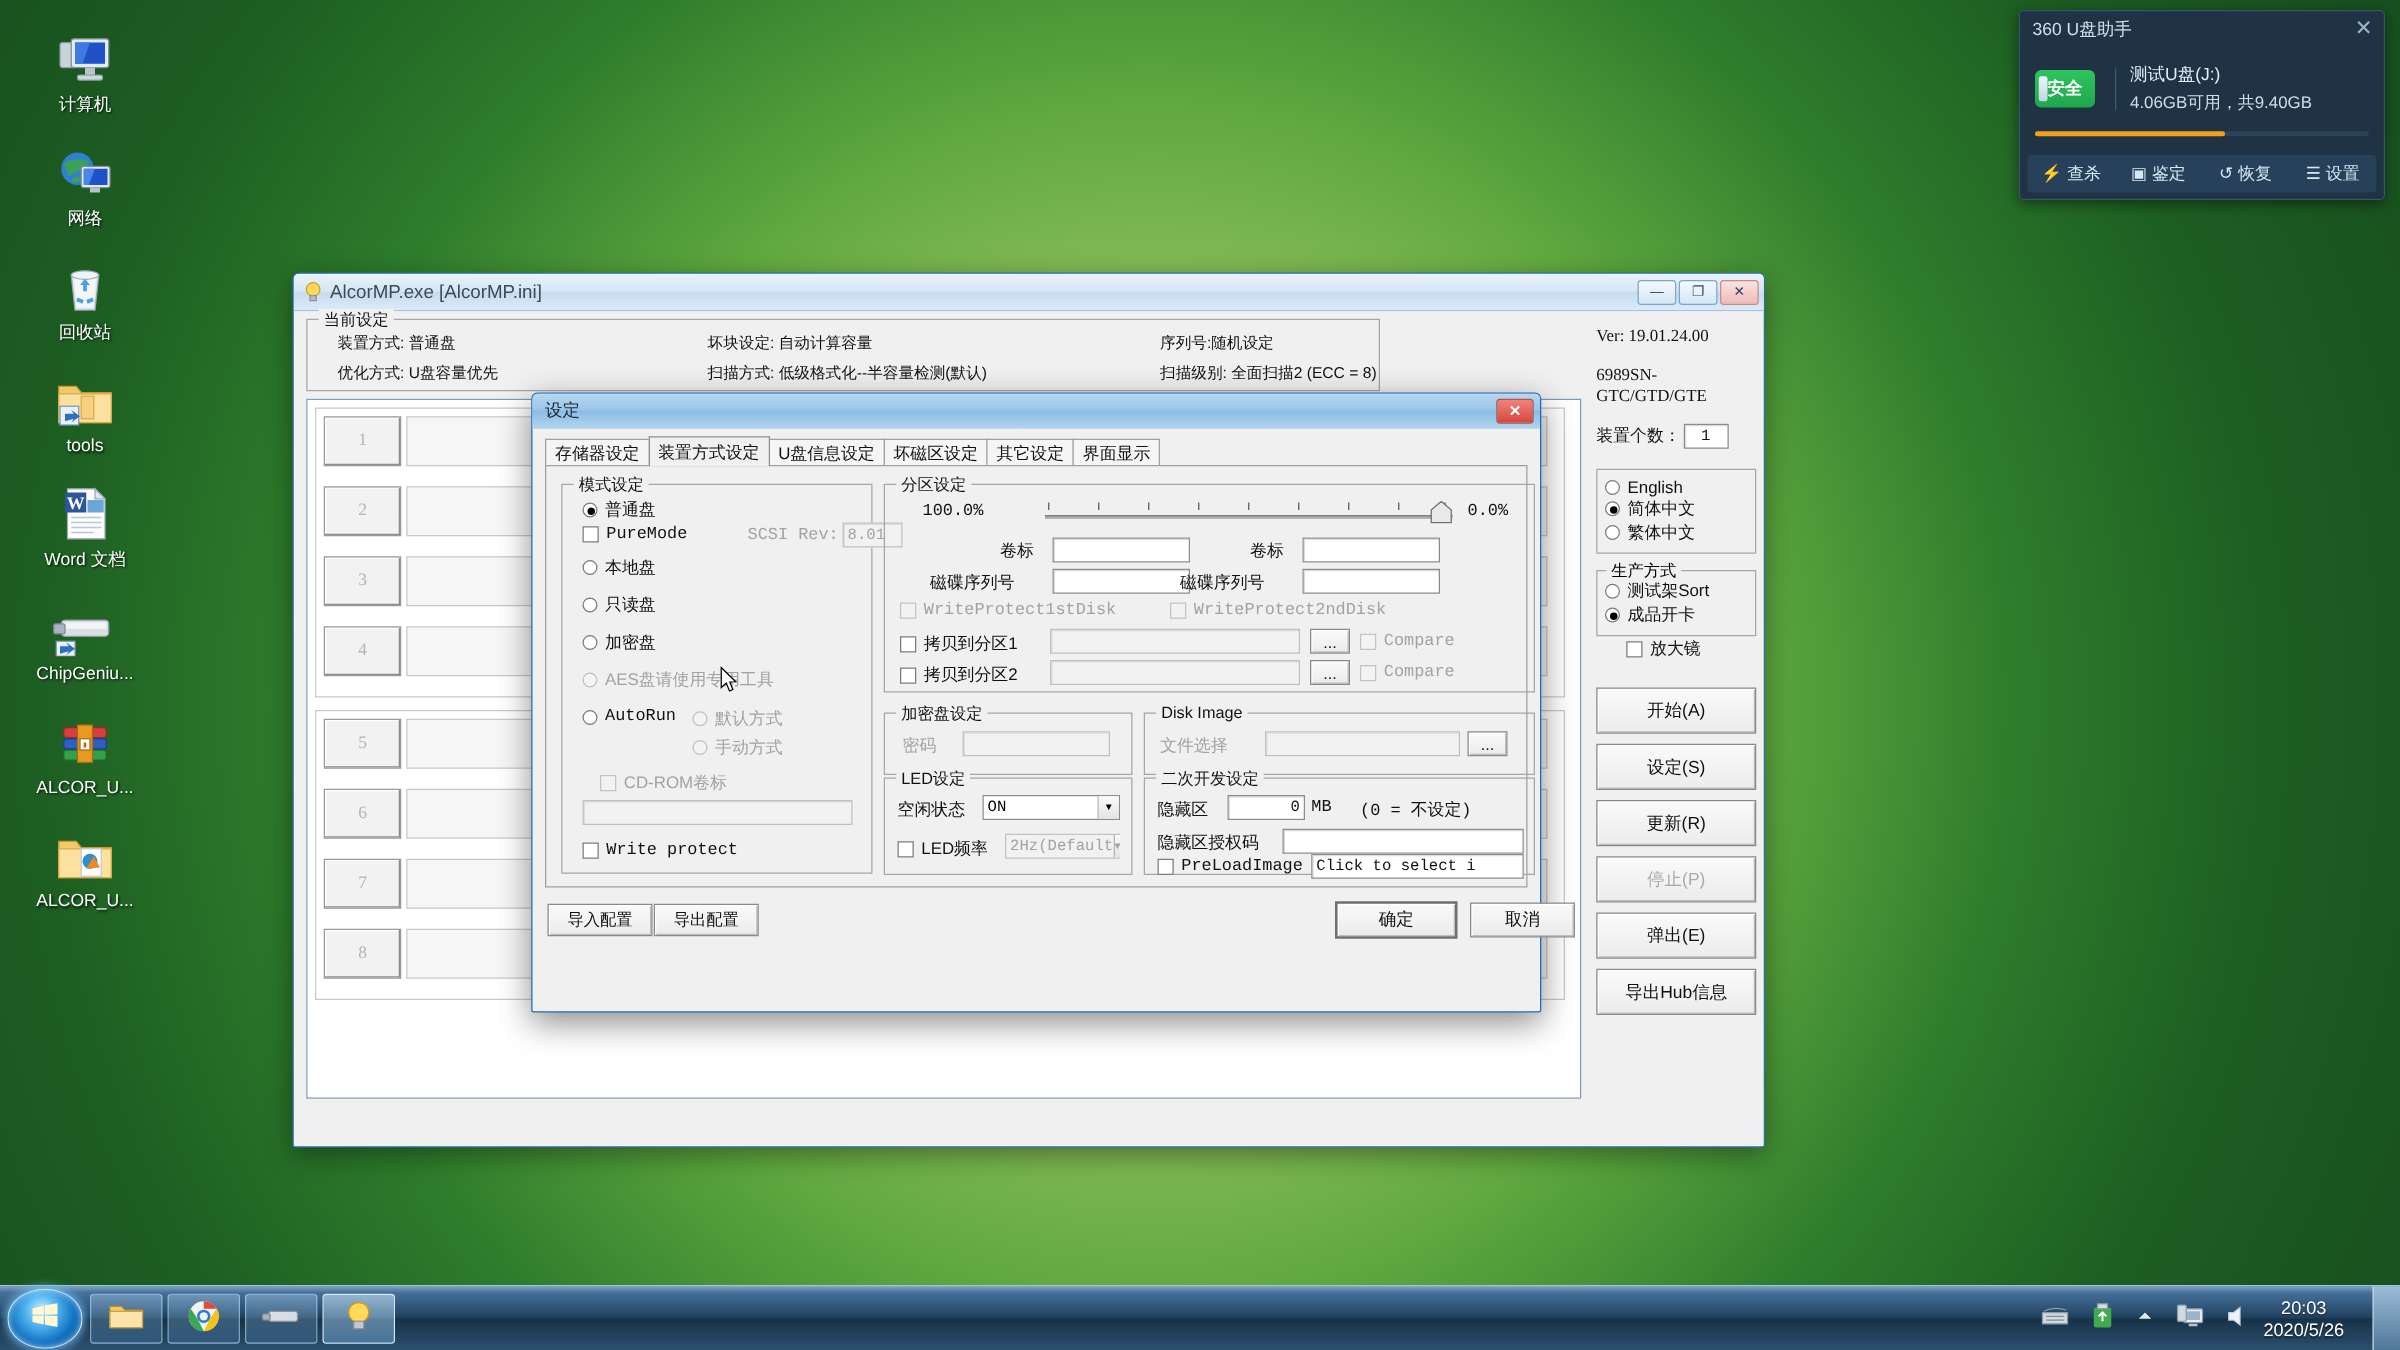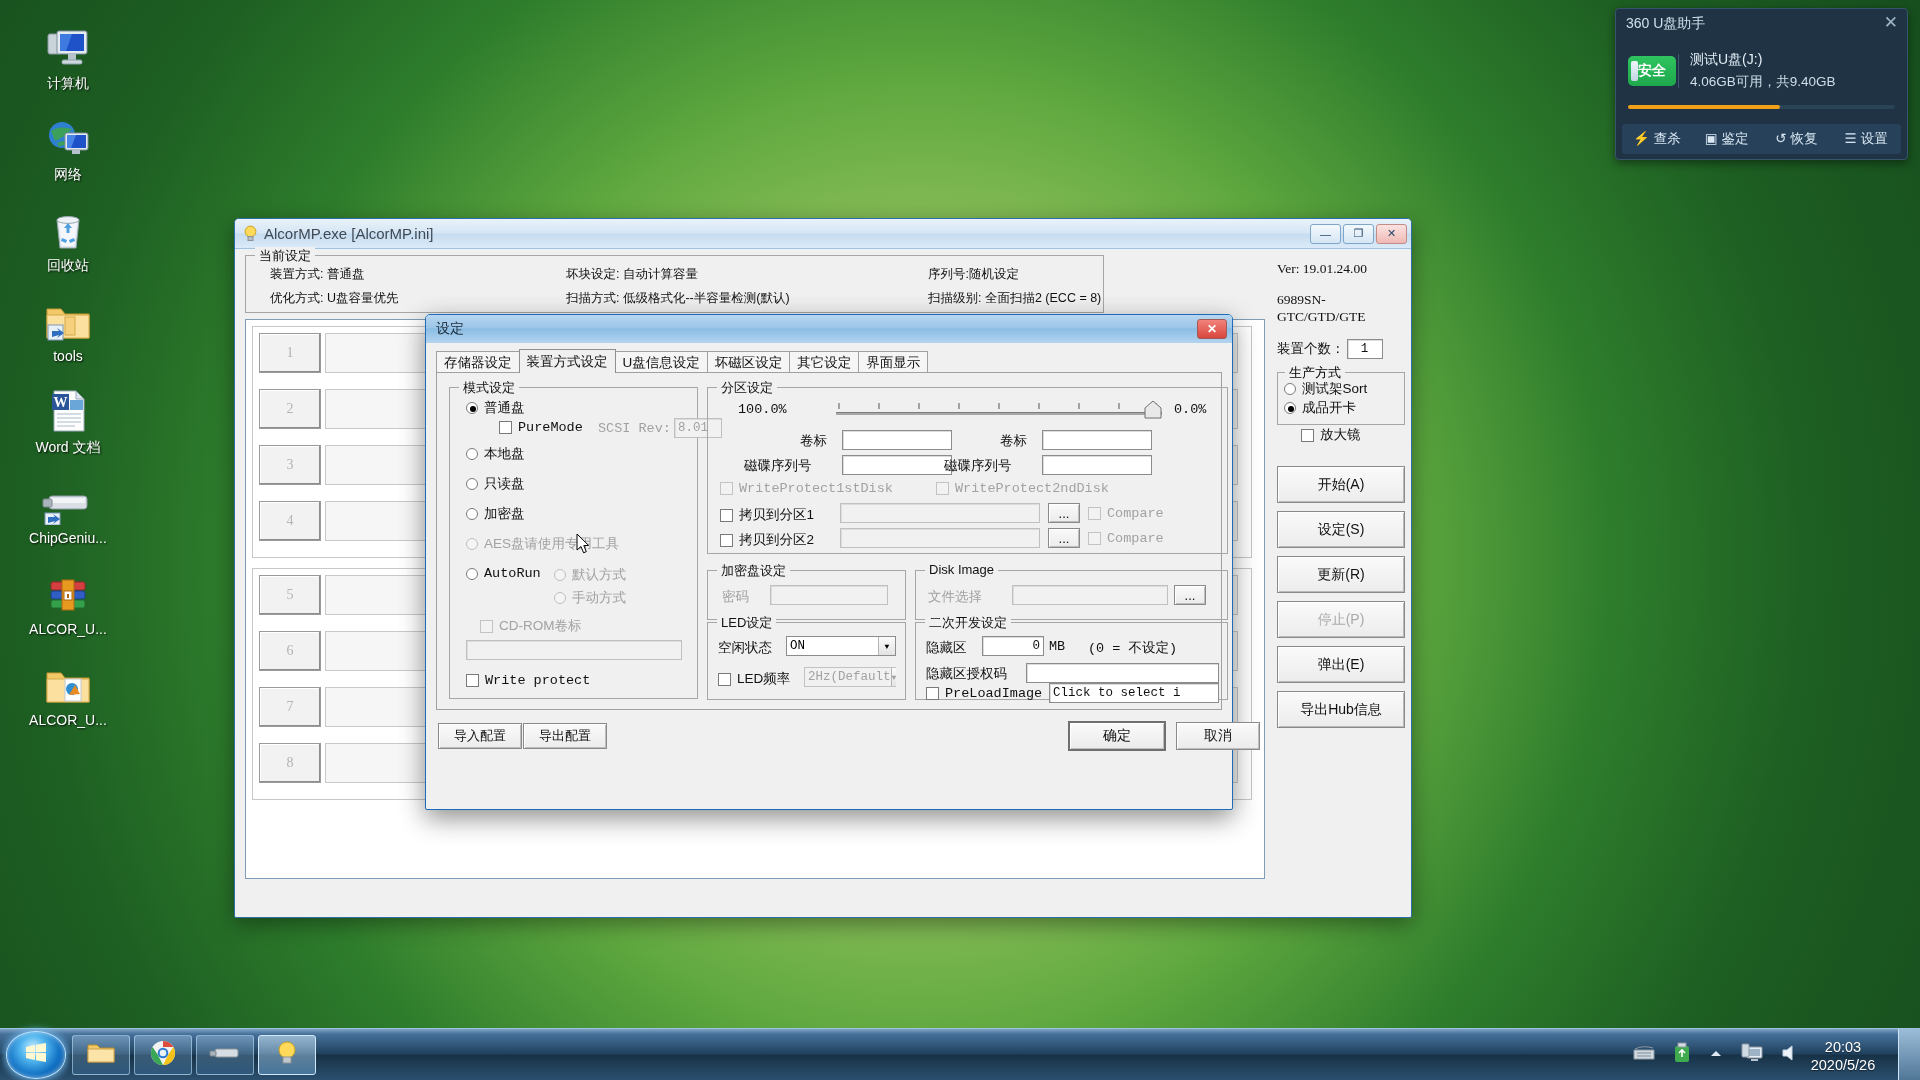--- a/index.html
+++ b/index.html
@@ -51,21 +51,21 @@
     background:#1f3344; border:1px solid #36546b; border-radius:4px;
     color:#d5e4ef; font-size:13px; box-shadow:0 3px 10px rgba(0,0,0,.45);
   }
   #u360 .hdr { height:28px; line-height:28px; padding:0 10px; font-size:14px; color:#cfe0ec; }
   #u360 .close { position:absolute; right:9px; top:3px; font-size:17px; color:#9cb4c6; cursor:default; }
   #u360 .body { display:flex; align-items:center; padding:2px 12px 0 12px; height:66px; }
   #u360 .badge {
     width:48px; height:30px; border-radius:5px;
     background:linear-gradient(to bottom,#2fc45f,#1ea84c);
     color:#fff; font-size:14px; font-weight:bold; display:flex; align-items:center; justify-content:center;
-    position:relative; margin-right:2px;
+    position:relative; margin-right:16px;
   }
   #u360 .badge:before{content:""; position:absolute; left:3px; top:5px; width:7px; height:20px;
     background:linear-gradient(to bottom,#eef6fb,#c2d5e2); border-radius:2px;}
   #u360 .sep { width:1px; height:34px; background:#3c5a71; margin-right:11px; }
   #u360 .info .l1 { font-size:14px; color:#e3eef6; margin-bottom:4px; }
   #u360 .info .l2 { font-size:13.5px; color:#cfdee9; }
   #u360 .bar { margin:2px 12px 0 12px; height:4px; background:#2b4357; border-radius:2px; position:relative; }
   #u360 .bar i { position:absolute; left:0; top:0; height:4px; width:58%; background:#f0a019; border-radius:2px; }
   #u360 .acts { position:absolute; left:6px; right:6px; bottom:5px; height:30px;
     display:flex; align-items:center; background:#27415a; border-radius:3px; }
@@ -393,20 +393,34 @@
   </div>
 
   <div id="sidepanel">
     <div class="ver" style="margin-top:6px;">Ver: 19.01.24.00</div>
     <div class="ver" style="margin-top:14px; line-height:17px;">6989SN-GTC/GTD/GTE</div>
     <div style="display:flex; align-items:center; margin-top:14px;">
       <span class="lbl">装置个数：</span>
       <span class="txt" style="width:36px; text-align:center; margin-left:2px;">1</span>
     </div>
 
+    <div class="radiogroup" style="margin-top:16px;">
+      <div class="rw">
+        <span class="radio"></span>
+        <span>English</span>
+      </div>
+      <div class="rw">
+        <span class="radio on"></span>
+        <span>简体中文</span>
+      </div>
+      <div class="rw">
+        <span class="radio"></span>
+        <span>繁体中文</span>
+      </div>
+    </div>
 
     <div class="radiogroup" style="margin-top:13px;">
       <div class="gbt" style="position:absolute; top:-9px; left:7px; background:#f0f0f0; padding:0 4px; font-size:13px;">生产方式</div>
       <div class="rw" style="margin-top:2px;">
         <span class="radio"></span>
         <span>测试架Sort</span>
       </div>
       <div class="rw">
         <span class="radio on"></span>
         <span>成品开卡</span>
@@ -448,21 +462,21 @@
   <div id="tabpage">
 
     <div class="gb" style="left:12px; top:14px; width:249px; height:312px;">
       <div class="gbt">模式设定</div>
 
       <div class="rw" style="position:absolute; left:16px; top:10px;">
         <span class="radio on"></span>
         <span>普通盘</span>
       </div>
 
-      <div style="position:absolute; left:16px; top:32px; display:flex; align-items:center;margin-left:33px;">
+      <div style="position:absolute; left:16px; top:32px; display:flex; align-items:center;">
         <span class="cb"></span>
         <span class="lbl mono">PureMode</span>
       </div>
       <span class="lbl mono dim" style="position:absolute; left:148px; top:33px;">SCSI Rev:</span>
       <span class="txt dim" style="position:absolute; left:224px; top:30px; width:48px;">8.01</span>
 
       <div class="rw" style="position:absolute; left:16px; top:56px;">
         <span class="radio"></span>
         <span>本地盘</span>
       </div>

